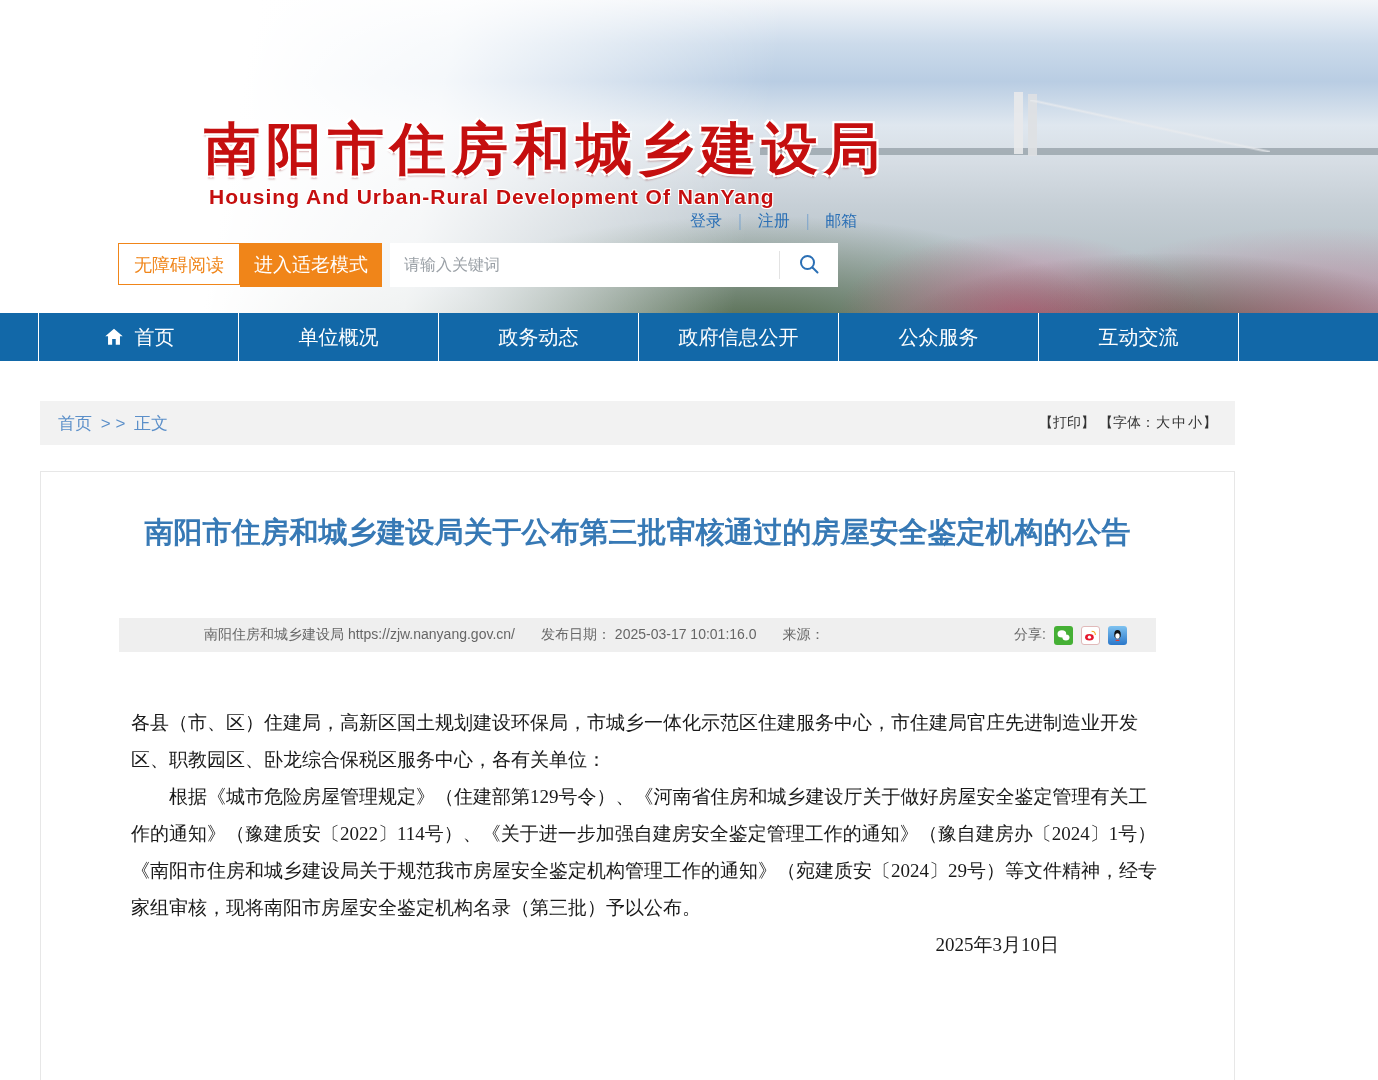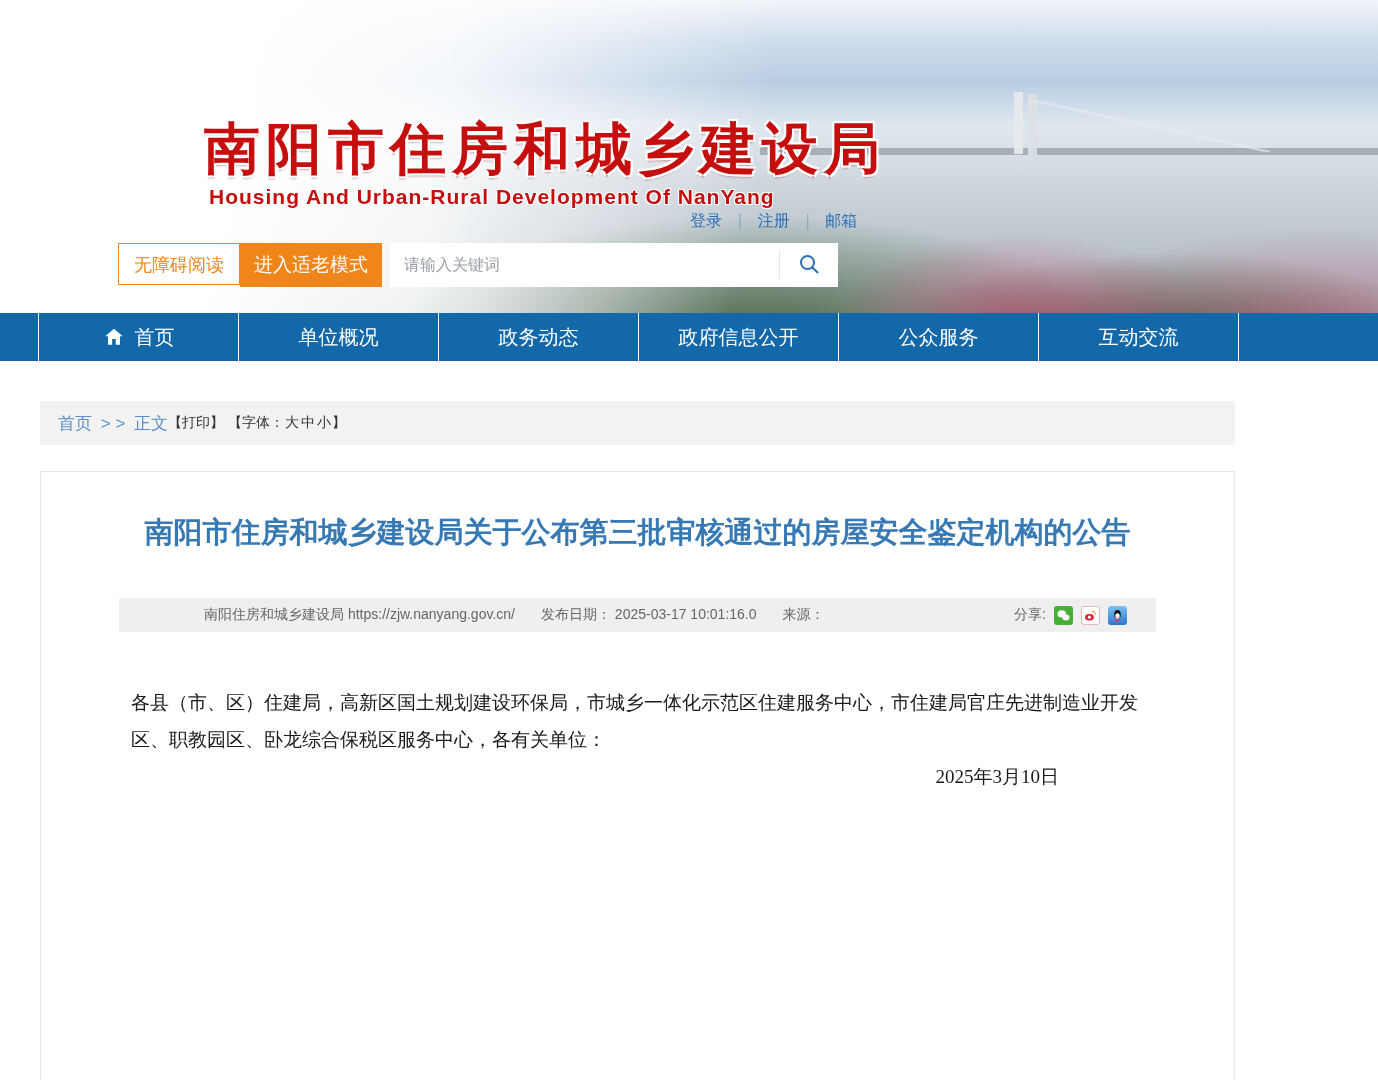--- a/index.html
+++ b/index.html
@@ -51,34 +51,34 @@
 
   
   .nav { width:1378px; height:48px; background:#1268a8; }
   .nav-inner { margin-left:38px; height:48px; display:flex; border-left:1px solid #ffffff; }
   .nav-item { width:200px; height:48px; border-right:1px solid #ffffff; color:#fff;
     font-size:20px; display:flex; align-items:center; justify-content:center; gap:10px; cursor:pointer; }
   .nav-item .home-ic { display:flex; }
 
   
   .crumb-bar { margin:40px 0 0 40px; width:1195px; height:44px; background:#f2f2f2;
-    display:flex; align-items:center; justify-content:flex-start; padding:0 18px 0 18px; }
+    display:flex; align-items:center; justify-content:space-between; padding:0 18px 0 18px; }
   .crumb-left { font-size:17px; color:#5b8fc9; }
   .crumb-left a { color:#5b8fc9; text-decoration:none; cursor:pointer; }
   .crumb-sep { margin:0 4px; }
   .crumb-right { font-size:14px; color:#333; }
   .crumb-right span { cursor:pointer; }
   .font-size-opt { margin:0 1px; }
 
   
   .content-box { margin:26px 0 0 40px; width:1195px; height:640px; background:#fff;
     border:1px solid #e7e7e7; }
   .article-title { margin:34px auto 0; max-width:1040px; text-align:center;
     font-size:29px; line-height:52px; font-weight:bold; color:#3779b5; }
-  .meta-bar { margin:40px auto 0; width:1037px; height:34px; background:#efefef;
+  .meta-bar { margin:60px auto 0; width:1037px; height:34px; background:#efefef;
     display:flex; align-items:center; font-size:14px; color:#666; }
   .meta-left { padding-left:85px; white-space:nowrap; }
   .meta-left .sp { display:inline-block; width:26px; }
   .meta-right { margin-left:auto; padding-right:29px; display:flex; align-items:center; gap:8px; }
   .share-ic { width:19px; height:19px; border-radius:3px; display:inline-flex;
     align-items:center; justify-content:center; font-size:11px; color:#fff; cursor:pointer; }
   .ic-wechat { background:#45b035; }
   .ic-weibo  { background:#ffffff; border:1px solid #e0b9b9; color:#e6162d; }
   .ic-qq     { background:linear-gradient(#7ec2f0,#2a77c9); }
 
@@ -193,17 +193,18 @@
             <ellipse cx="12" cy="10" rx="6" ry="8" fill="#111"></ellipse>
             <ellipse cx="12" cy="13" rx="4" ry="5" fill="#fff"></ellipse>
             <path d="M8 20h8l-1 2H9z" fill="#e23b2e"></path>
           </svg>
       </span>
     </div>
   </div>
 
   <div class="article-body">
     <p>各县（市、区）住建局，高新区国土规划建设环保局，市城乡一体化示范区住建服务中心，市住建局官庄先进制造业开发区、职教园区、卧龙综合保税区服务中心，各有关单位：</p>
+    <p class="p-indent">根据《城市危险房屋管理规定》（住建部第129号令）、《河南省住房和城乡建设厅关于做好房屋安全鉴定管理有关工作的通知》（豫建质安〔2022〕114号）、《关于进一步加强自建房安全鉴定管理工作的通知》（豫自建房办〔2024〕1号）《南阳市住房和城乡建设局关于规范我市房屋安全鉴定机构管理工作的通知》（宛建质安〔2024〕29号）等文件精神，经专家组审核，现将南阳市房屋安全鉴定机构名录（第三批）予以公布。</p>
 
 
     <p class="sign-date">2025年3月10日</p>
   </div>
 </div>
 
 </body></html>

